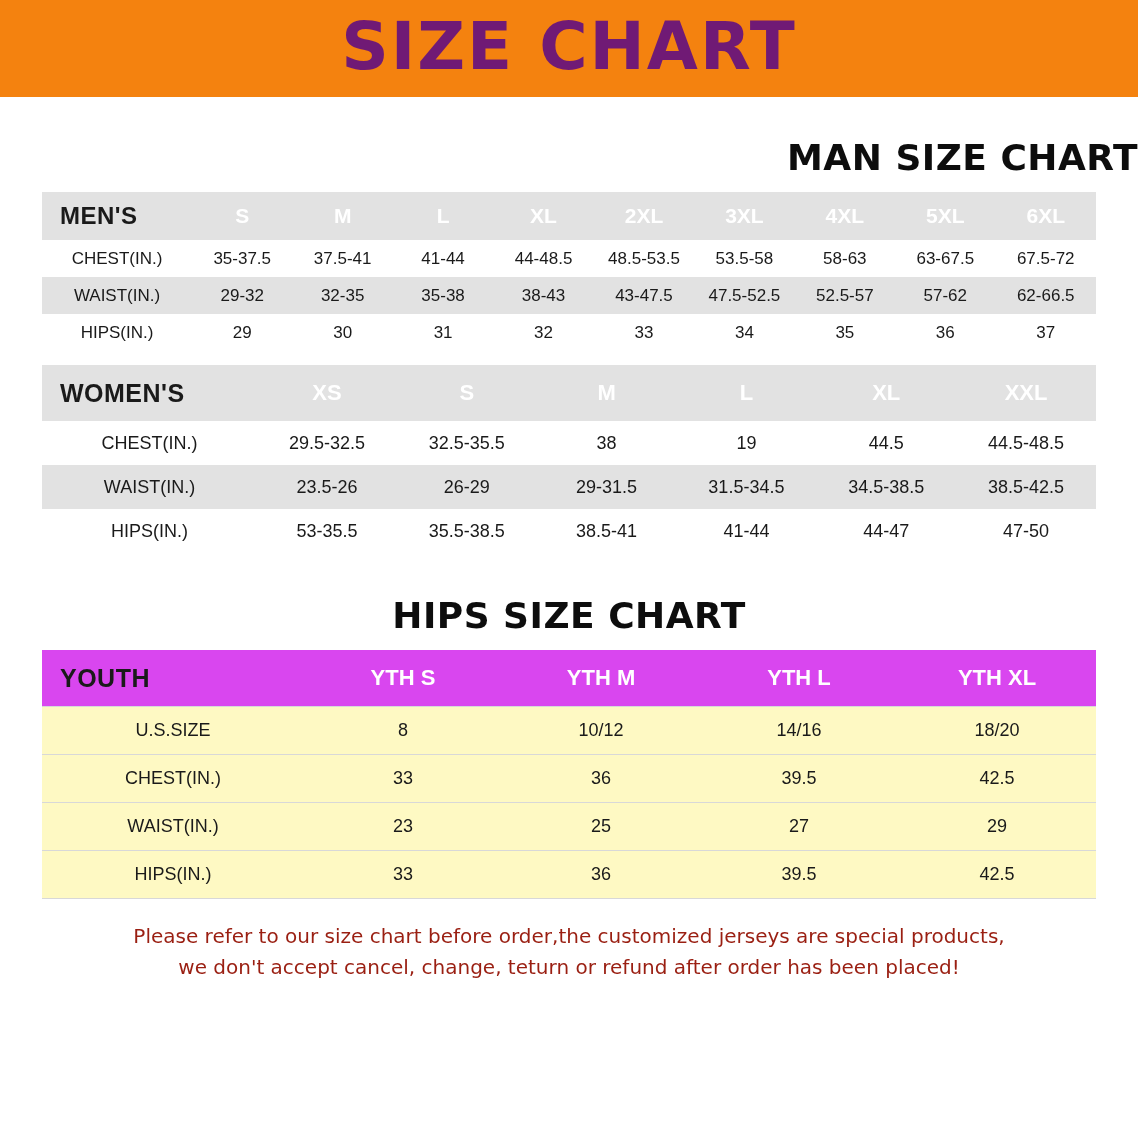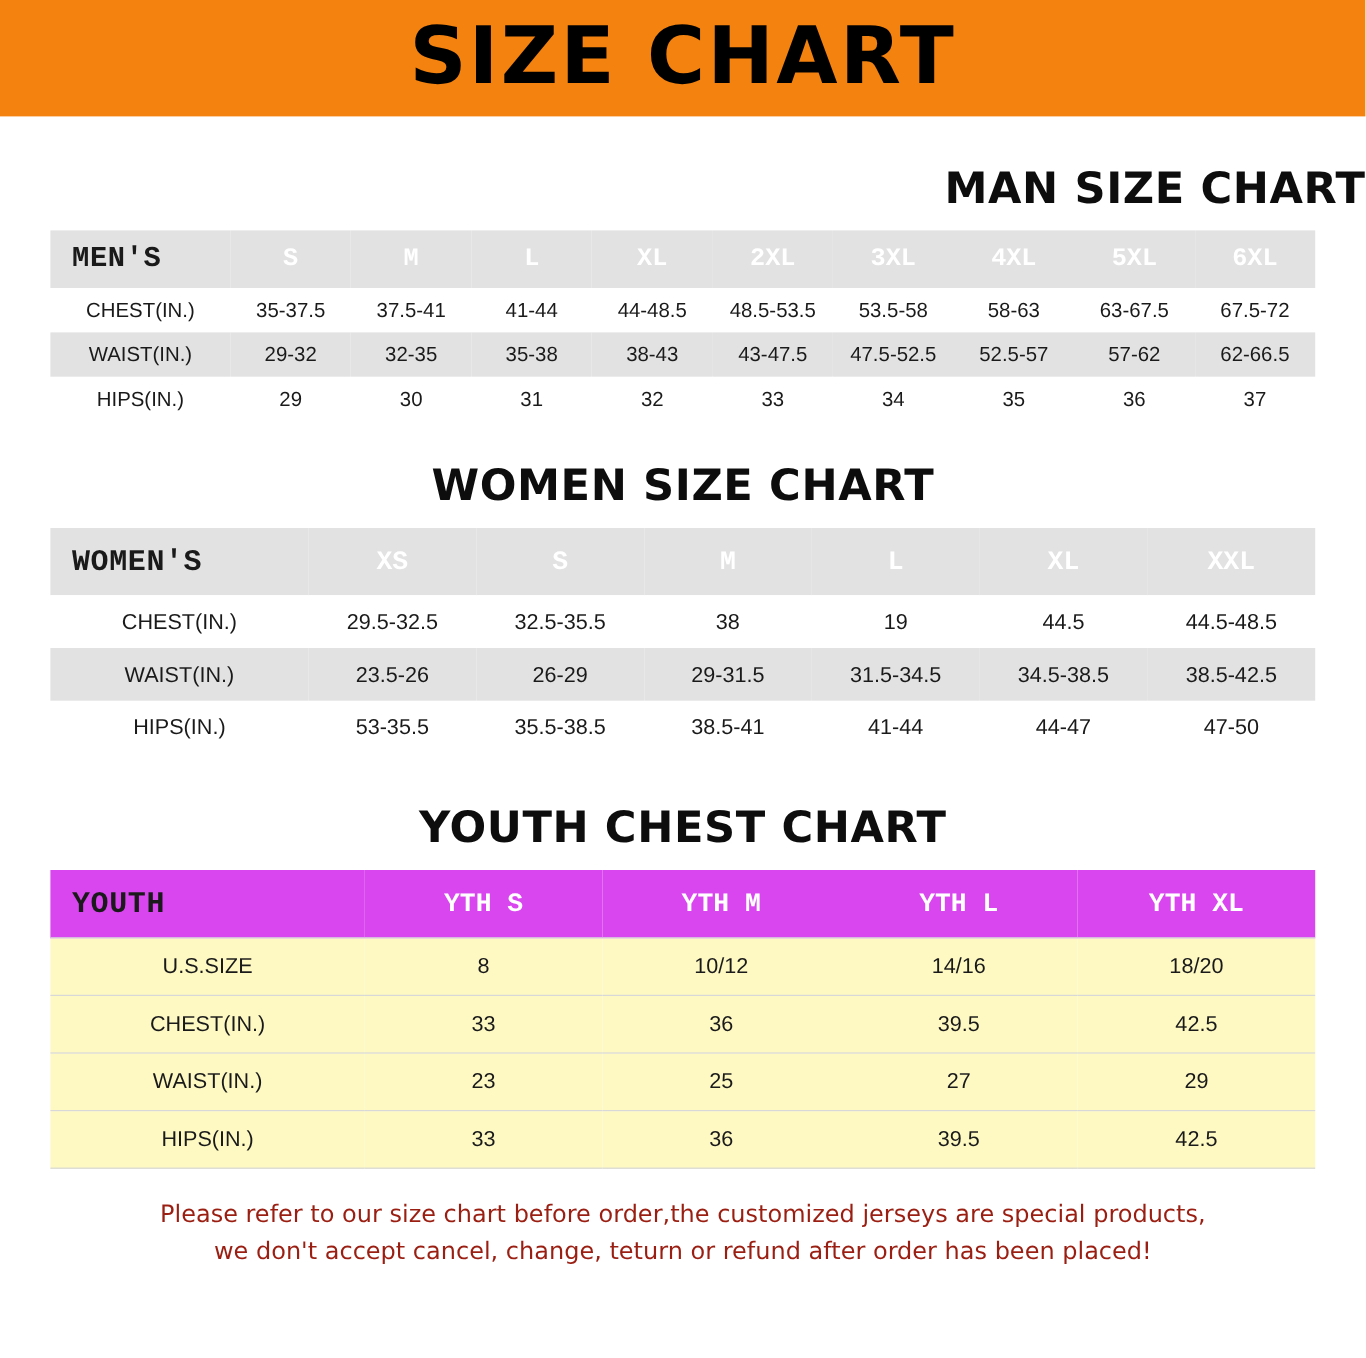--- a/index.html
+++ b/index.html
@@ -26,21 +26,21 @@
     background: #f4820f;
     display: flex;
     align-items: center;
     justify-content: center;
   }
   .banner-title {
     font-family: "DejaVu Sans", sans-serif;
     font-weight: bold;
     font-size: 66px;
     letter-spacing: 2px;
-    color: #000000;
+    color: #701a75;
     line-height: 1;
     margin-top: -4px;
   }
   
   .section-title {
     text-align: center;
     font-family: "DejaVu Sans", sans-serif;
     font-weight: bold;
     font-size: 36px;
     color: #0d0d0d;
@@ -60,21 +60,21 @@
     border-collapse: collapse;
     table-layout: fixed;
   }
   .head-row td {
     background: #000000;
     color: #ffffff;
     font-weight: bold;
     height: 46px;
     font-size: 21px;
     text-align: center;
-    font-family: Liberation Mono, monospace;
+    font-family: Liberation Sans, sans-serif;
     margin-left: 12px;
   }
   .head-row td.rowlabel {
     text-align: left;
     padding-left: 18px;
     font-size: 24px;
     letter-spacing: 0.5px;
   }
   tbody td {
     height: 35px;
@@ -184,21 +184,20 @@
             <td>33</td>
             <td>34</td>
             <td>35</td>
             <td>36</td>
             <td>37</td>
           </tr>
         </tbody>
     </table>
   </div>
 
-  <div class="section-title" id="women-title">WOMEN SIZE CHART</div>
   <div class="spacer-sm"></div>
   <div class="table-wrap">
     <table id="women-table" class="zebra">
       <colgroup>
         <col style="width:215px">
         <col span="6">
       </colgroup>
       <tbody id="women-body">
           <tr class="head-row">
             <td class="rowlabel">WOMEN'S</td>
@@ -233,21 +232,21 @@
             <td>35.5-38.5</td>
             <td>38.5-41</td>
             <td>41-44</td>
             <td>44-47</td>
             <td>47-50</td>
           </tr>
         </tbody>
     </table>
   </div>
 
-  <div class="section-title" id="youth-title">YOUTH CHEST CHART</div>
+  <div class="section-title" id="youth-title">HIPS SIZE CHART</div>
   <div class="spacer-sm"></div>
   <div class="table-wrap">
     <table id="youth-table">
       <colgroup>
         <col style="width:262px">
         <col span="4">
       </colgroup>
       <tbody id="youth-body">
           <tr class="head-row">
             <td class="rowlabel">YOUTH</td>

